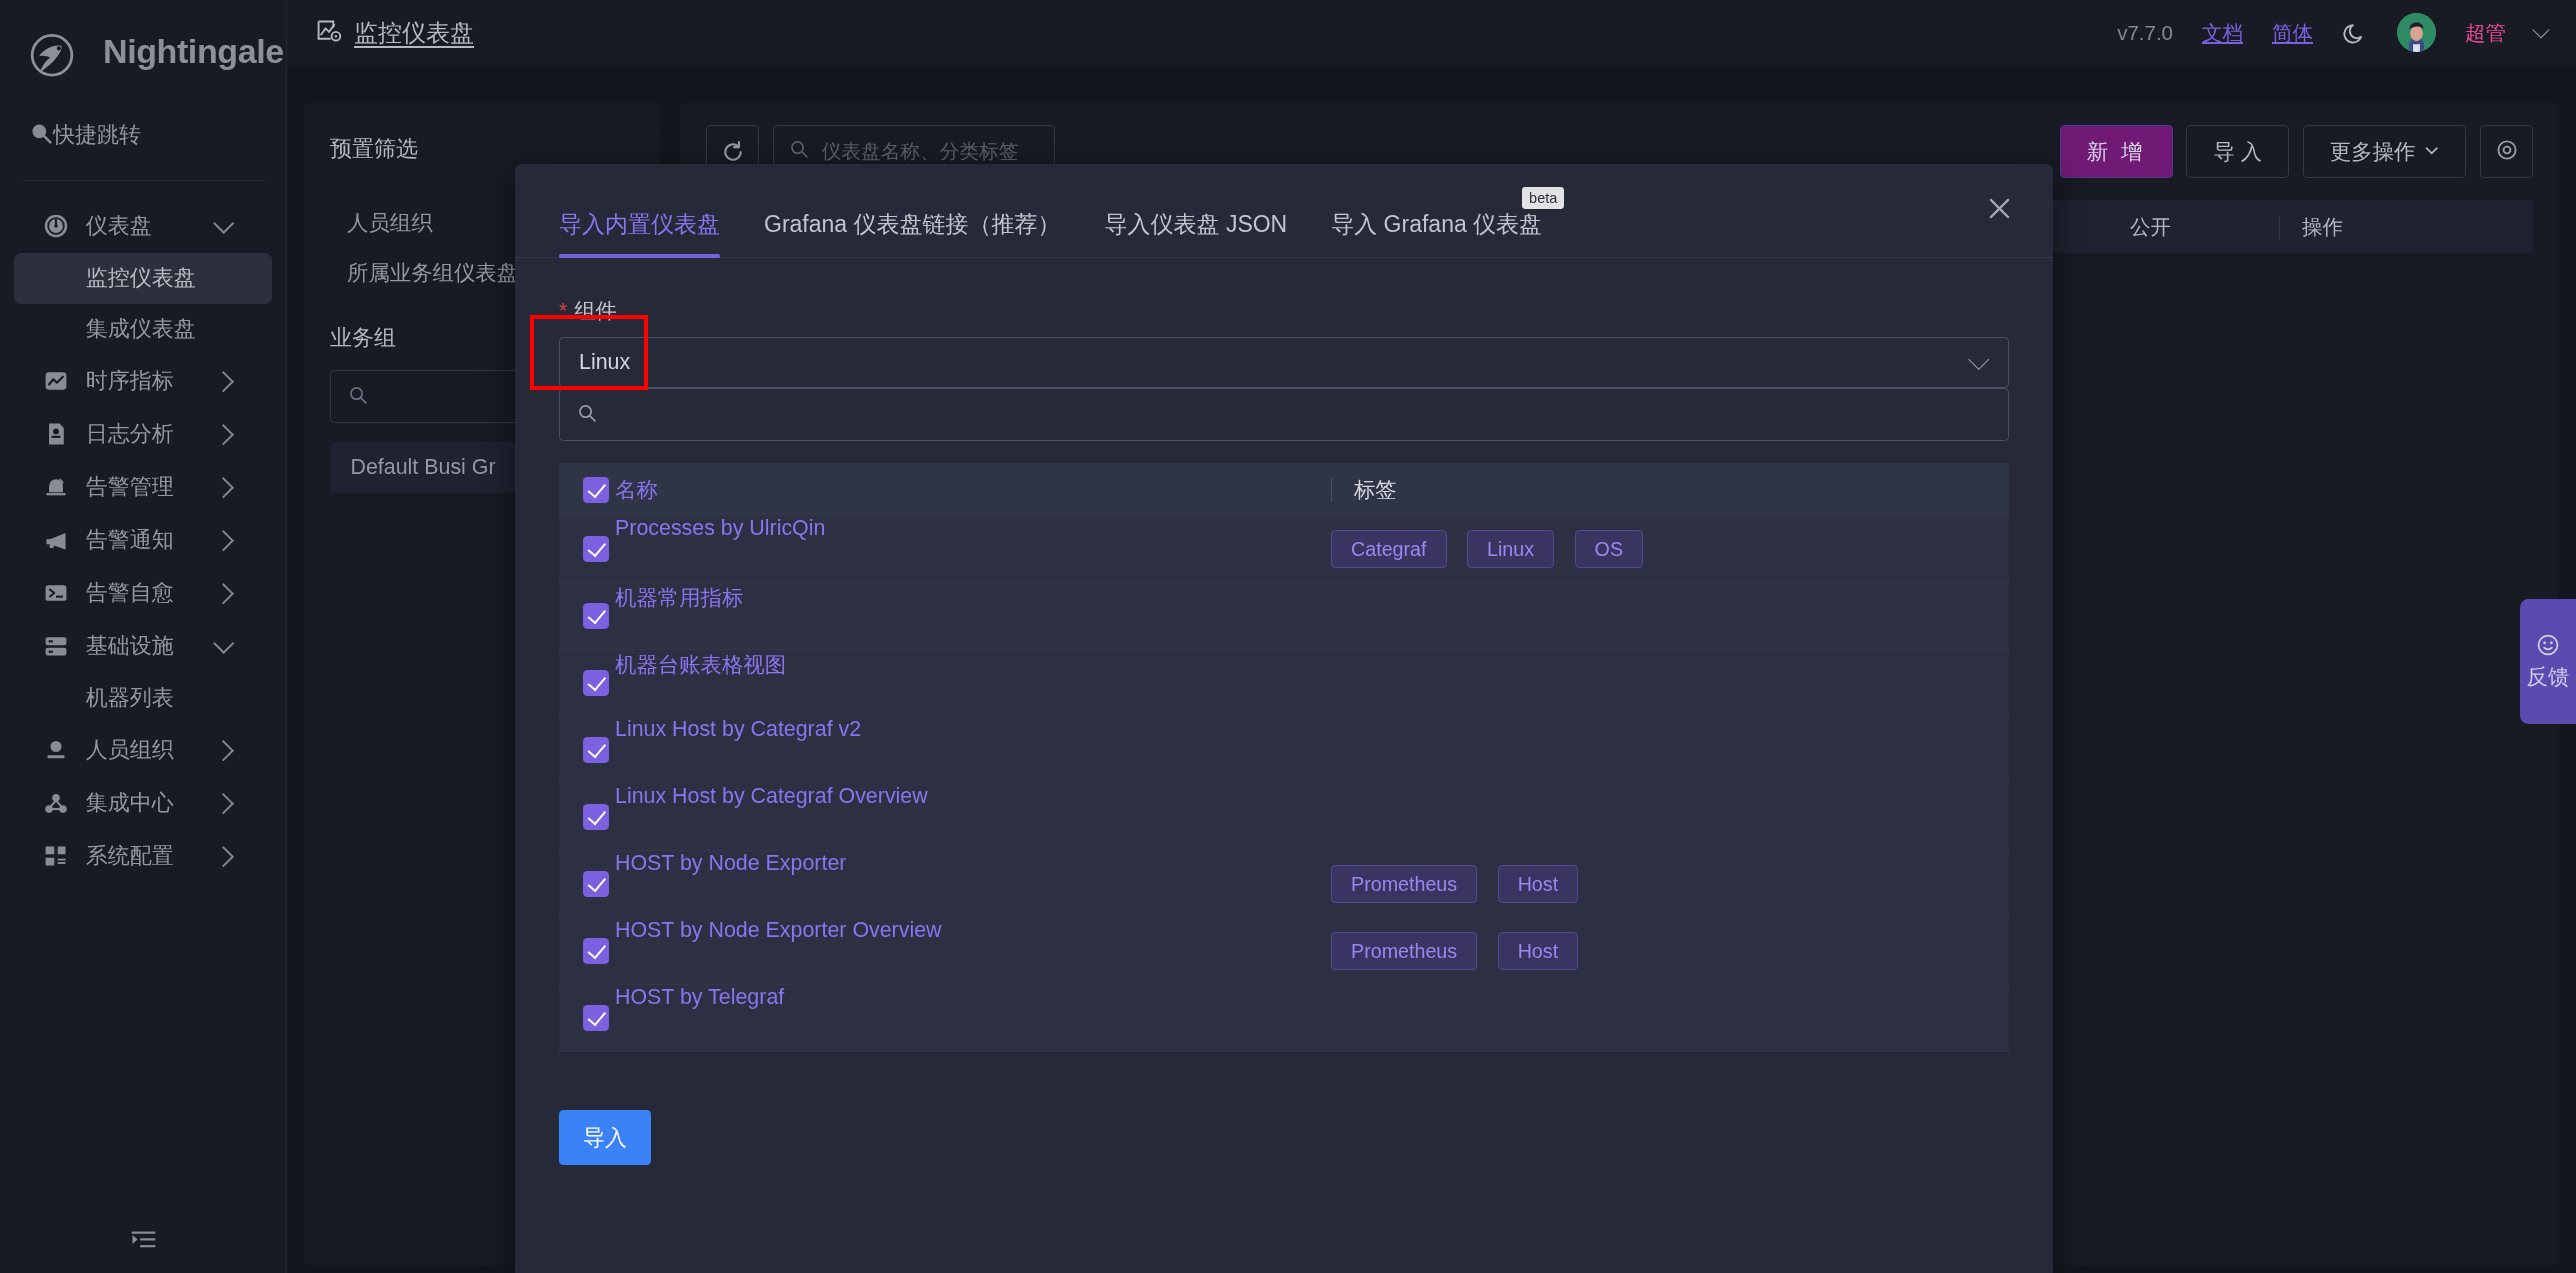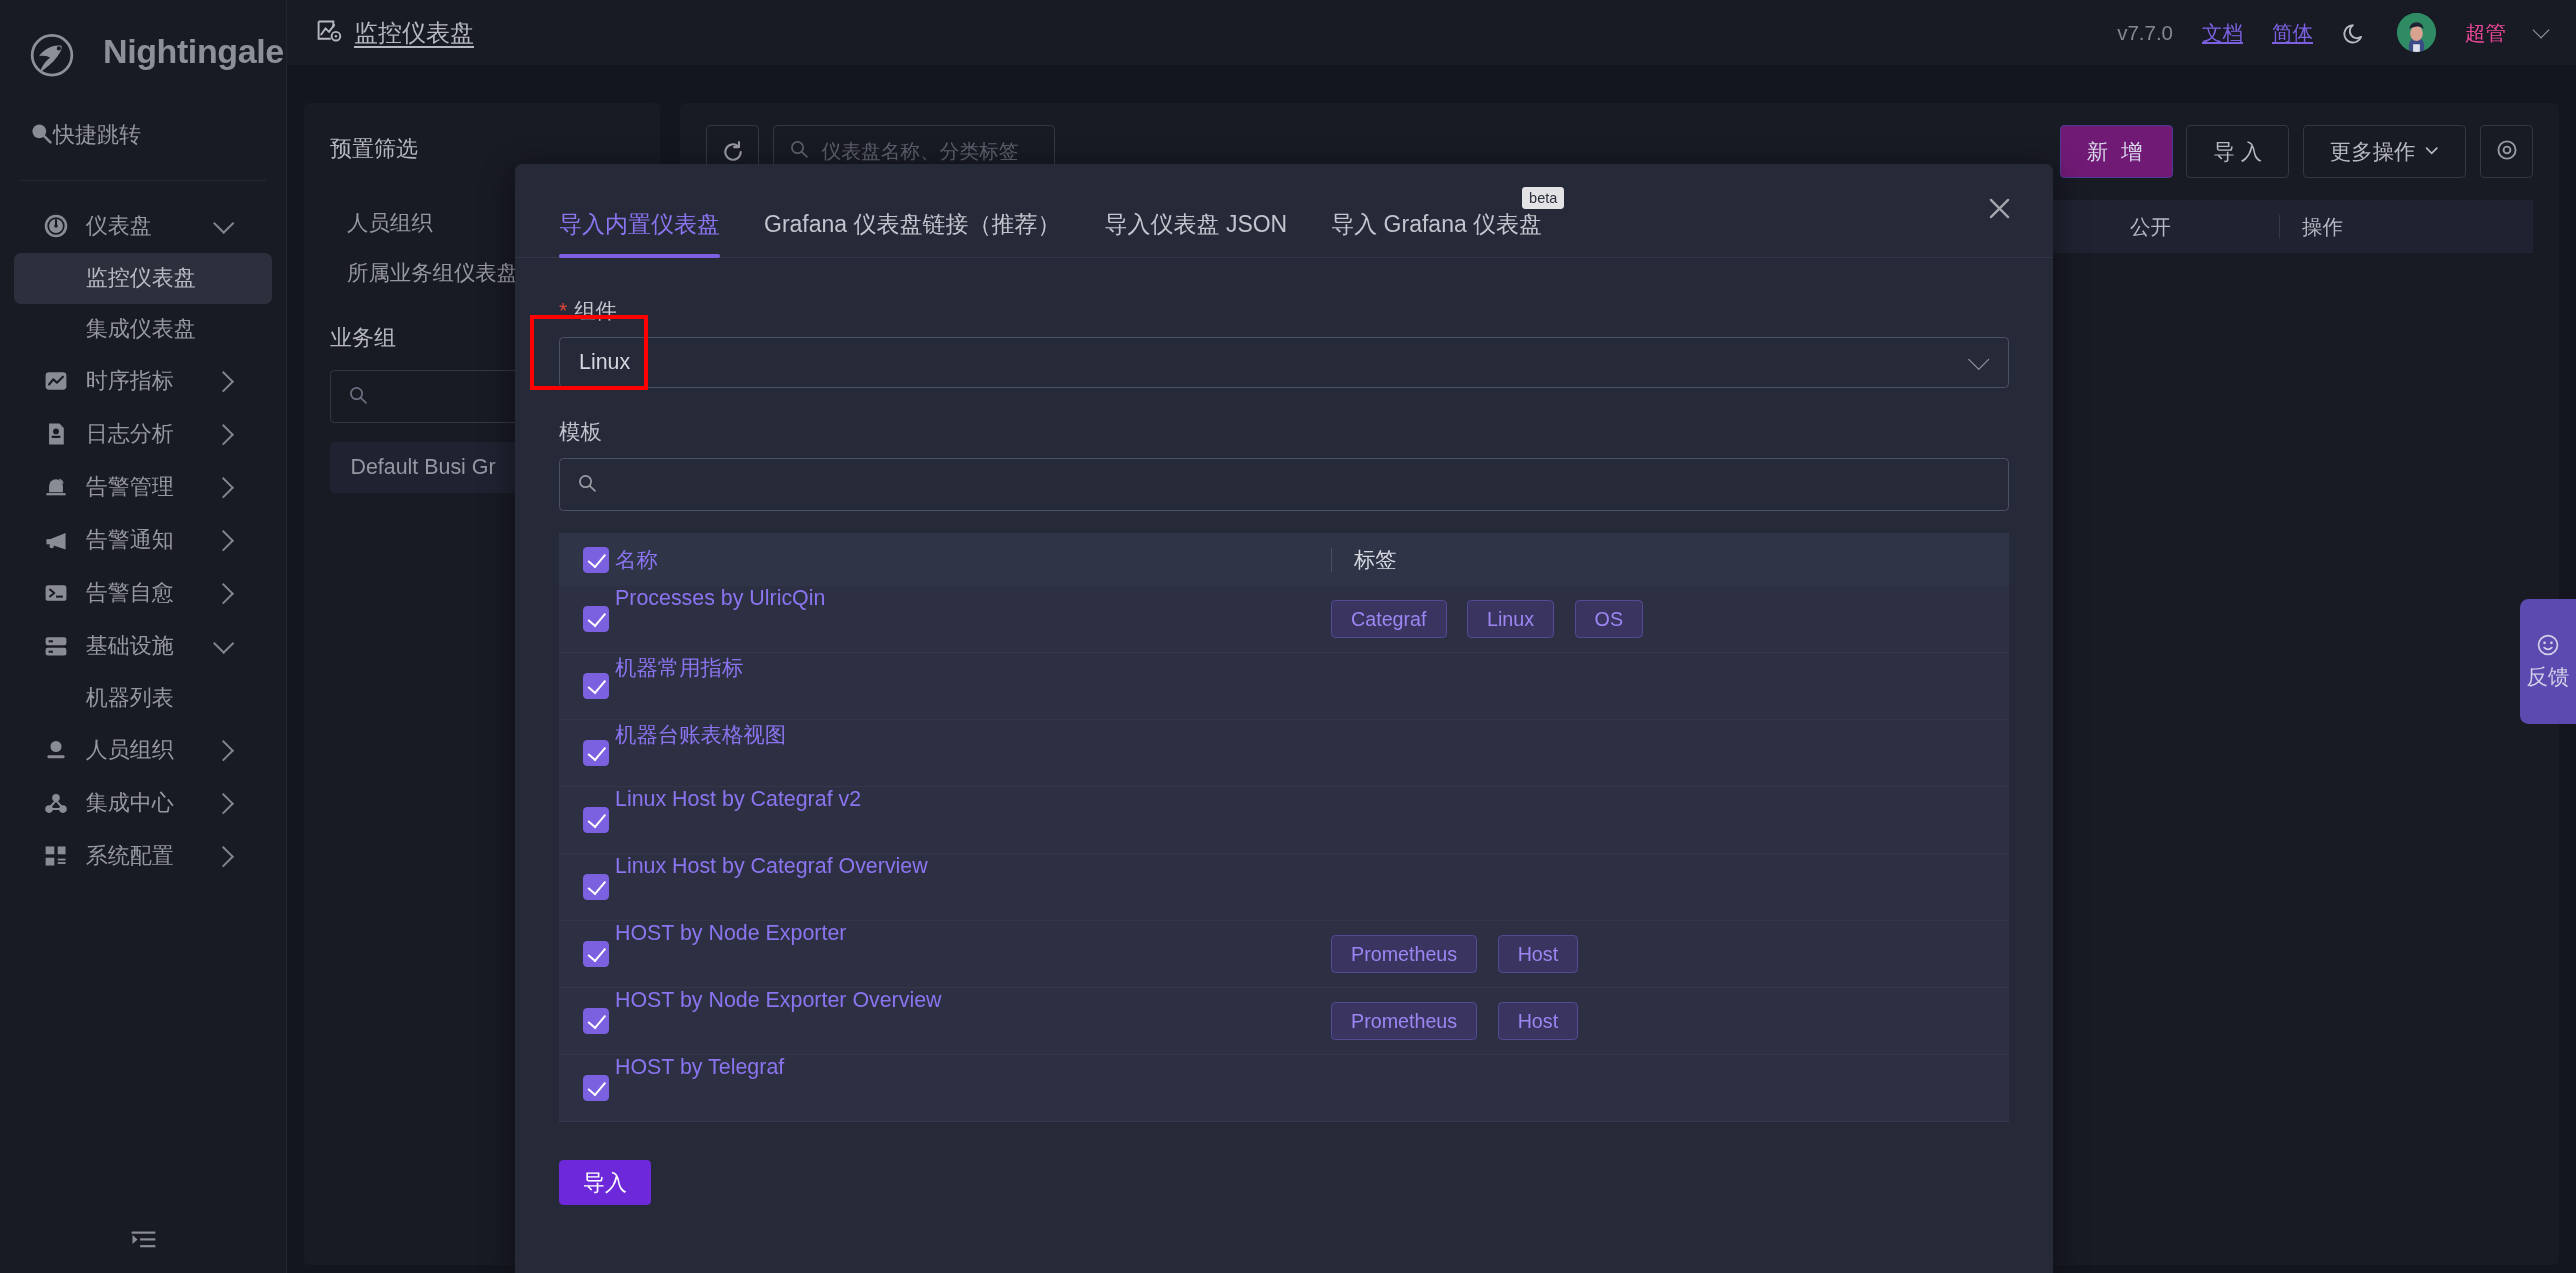--- a/index.html
+++ b/index.html
@@ -211,21 +211,21 @@
   }
   .c-check { width: 56px; padding-left: 24px; display: flex; align-items: center; }
   .c-name { width: 716px; font-size: 21.4px; color: #8b74f0; }
   .c-tags { flex: 1; display: flex; align-items: center; gap: 20.5px; }
   .tag {
     height: 38px; padding: 0 19px; border: 0.9px solid #544a96; border-radius: 4.3px;
     background: #3a3560; color: #9d86f3; font-size: 19.7px;
     display: flex; align-items: center;
   }
   .import-btn {
-    margin: 38px 0 0 0; width: 92px; height: 45px; background: #6d28d9;
+    margin: 58px 0 0 0; width: 92px; height: 55px; background: #3b82f6;
     border-radius: 4.3px; display: flex; align-items: center; justify-content: center;
     font-size: 22px; color: #ffffff; cursor: pointer;
   }
 </style>
 </head>
 <body>
 
 <div class="app">
 
   <div class="sidebar">
@@ -534,21 +534,20 @@
 
     <div class="modal-body">
       <div class="field-label">
         <span class="req-star">*</span><span>组件</span>
       </div>
       <div class="select-box">
         <span>Linux</span>
         <span class="select-caret"></span>
       </div>
 
-      <div class="field-label" style="margin-top:29px">模板</div>
       <div class="search-box">
         <span>
           <svg width="20.5" height="20.5" viewBox="0 0 24 24">
               <circle cx="10" cy="10" r="6.6" fill="none" stroke="#9a9ca4" stroke-width="2"></circle>
               <path d="M15 15 L21 21" stroke="#9a9ca4" stroke-width="2" stroke-linecap="round"></path>
             </svg>
         </span>
       </div>
 
       <div class="tbl-head">

